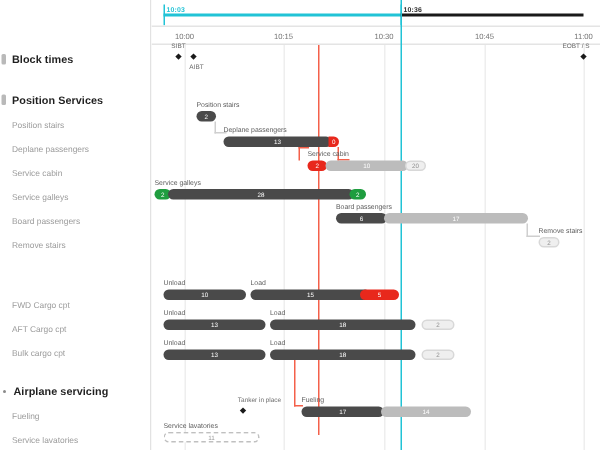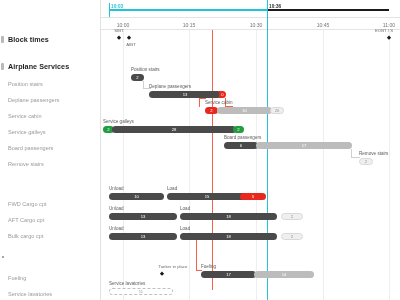--- a/index.html
+++ b/index.html
@@ -98,21 +98,21 @@
 
   <div id="sidebar">
 
     <div class="side-row" style="top:35px">
       <span class="side-grip"></span>
       <span class="group-label">Block times</span>
     </div>
 
     <div class="side-row" style="top:62px">
       <span class="side-grip"></span>
-      <span class="group-label">Airplane Services</span>
+      <span class="group-label">Position Services</span>
     </div>
     <div class="side-row" style="top:80px">
       <span class="side-grip blank"></span>
       <span class="task-label">Position stairs</span>
     </div>
     <div class="side-row" style="top:96px">
       <span class="side-grip blank"></span>
       <span class="task-label">Deplane passengers</span>
     </div>
     <div class="side-row" style="top:112px">
@@ -140,20 +140,21 @@
       <span class="side-grip blank"></span>
       <span class="task-label">AFT Cargo cpt</span>
     </div>
     <div class="side-row" style="top:232px">
       <span class="side-grip blank"></span>
       <span class="task-label">Bulk cargo cpt</span>
     </div>
 
     <div class="side-row" style="top:256px">
       <span class="side-grip dot"></span>
+      <span class="group-label">Airplane servicing</span>
     </div>
     <div class="side-row" style="top:274px">
       <span class="side-grip blank"></span>
       <span class="task-label">Fueling</span>
     </div>
     <div class="side-row" style="top:290px">
       <span class="side-grip blank"></span>
       <span class="task-label">Service lavatories</span>
     </div>
   </div>

